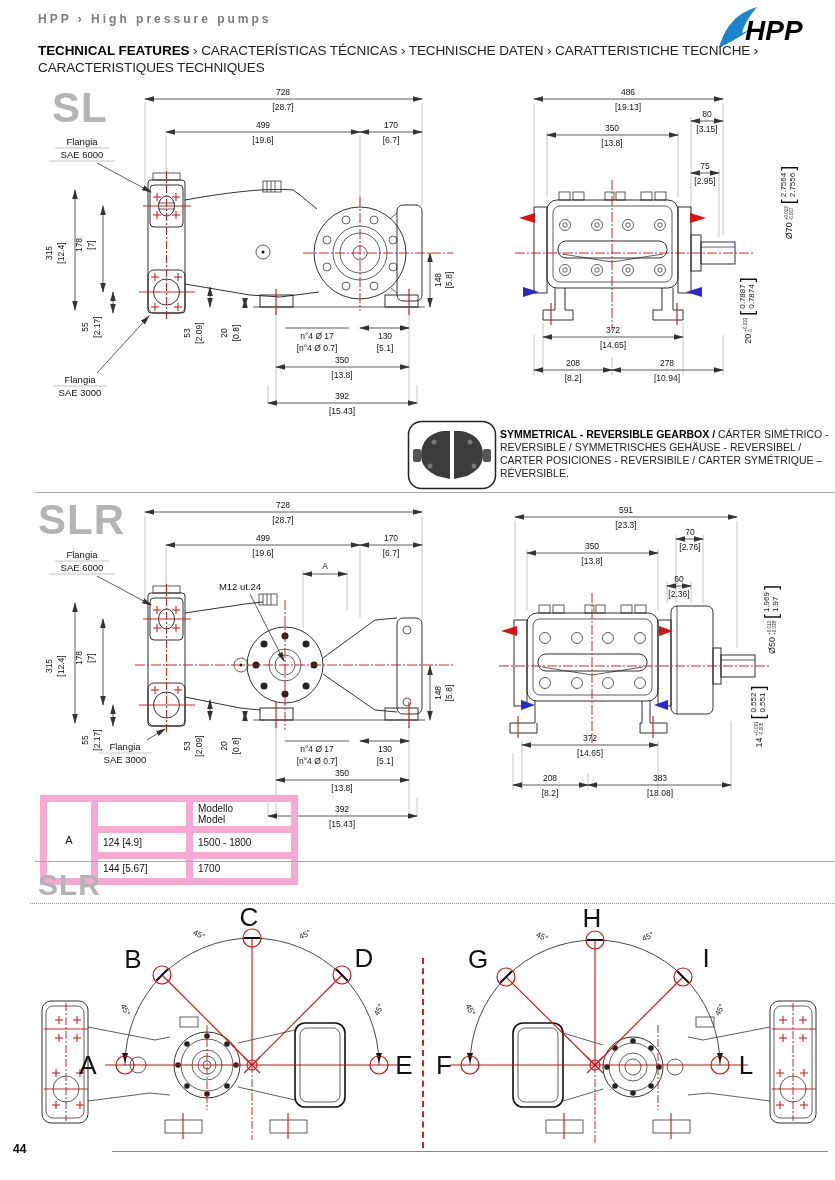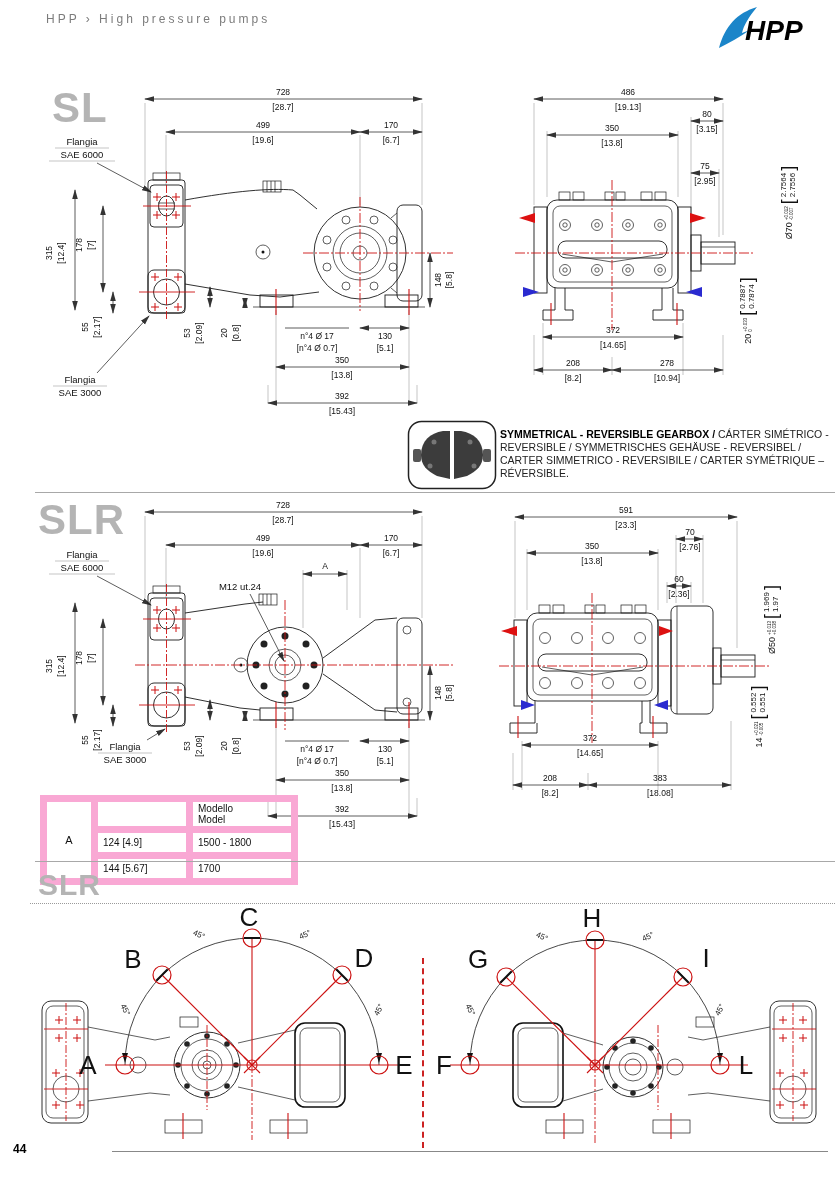--- a/index.html
+++ b/index.html
@@ -1,20 +1,20 @@
 <!DOCTYPE html>
 <html><head>
 <meta charset="utf-8">
 <style>
   html,body{margin:0;padding:0;background:#fff;}
   #page{position:relative;width:835px;height:1180px;background:#fff;overflow:hidden;
         font-family:"Liberation Sans",sans-serif;color:#111;}
   .abs{position:absolute;}
   
-  .crumb{left:46px;top:12px;font-size:12px;font-weight:normal;letter-spacing:3px;color:#7c7c7c;}
+  .crumb{left:38px;top:12px;font-size:12px;font-weight:bold;letter-spacing:3px;color:#7c7c7c;}
   .title{left:38px;top:42px;width:765px;font-size:13.5px;line-height:17px;color:#222;letter-spacing:-0.1px;}
   .title b{font-weight:bold;color:#000;}
   .biglabel{font-weight:bold;color:#b4b4b4;letter-spacing:1px;}
   
   .hr{position:absolute;border-top:1px solid #a8a8a8;height:0;}
   .hrdot{position:absolute;border-top:1px dotted #9a9a9a;height:0;}
   
   text{font-family:"Liberation Sans",sans-serif;}
   .dt{font-size:8.5px;fill:#111;text-anchor:middle;}
   .lbl{font-size:9.5px;fill:#111;text-anchor:middle;}
@@ -53,20 +53,23 @@
 </head>
 <body>
 
 <div id="page">
 
   <div class="abs crumb">HPP › High pressure pumps</div>
   <svg class="abs" style="left:715px;top:6px" width="110" height="44" viewBox="0 0 110 44">
     <path d="M4,42 C10,20 22,7 42,1 C33,12 29,19 27,27 L35,24 C25,31 14,37 4,42 Z" fill="#1b85c9"></path>
     <text x="30" y="34" font-size="28" font-weight="bold" font-style="italic" fill="#000">HPP</text>
   </svg>
+  <div class="abs title">
+    <b>TECHNICAL FEATURES</b><span> › CARACTERÍSTICAS TÉCNICAS › TECHNISCHE DATEN ›  CARATTERISTICHE TECNICHE › CARACTERISTIQUES TECHNIQUES</span>
+  </div>
 
   <div class="abs biglabel" style="left:52px;top:84px;font-size:42px;">SL</div>
 
   <svg class="abs" style="left:35px;top:85px" width="420" height="375" viewBox="0 0 420 375">
     <defs>
         <marker id="a1" markerWidth="10" markerHeight="8" refX="9" refY="4" orient="auto-start-reverse" markerUnits="userSpaceOnUse">
           <path d="M10,4 L0,1.2 L0,6.8 Z" fill="#333"></path>
         </marker>
       </defs>
 
@@ -368,21 +371,21 @@
     <path d="M14,35 C14,21 23,13 36,11 L43,11 L43,59 L30,56 C20,51 14,45 14,35 Z" fill="#3c3c3c"></path>
     <path d="M76,35 C76,21 67,13 54,11 L47,11 L47,59 L60,56 C70,51 76,45 76,35 Z" fill="#3c3c3c"></path>
     <rect x="6" y="29" width="8" height="13" rx="2" fill="#555"></rect>
     <rect x="76" y="29" width="8" height="13" rx="2" fill="#555"></rect>
     <circle cx="27" cy="22" r="2.5" fill="#777"></circle>
       <circle cx="63" cy="22" r="2.5" fill="#777"></circle>
     <circle cx="23" cy="46" r="2.5" fill="#777"></circle>
       <circle cx="67" cy="46" r="2.5" fill="#777"></circle>
   </svg>
   <div class="abs carter-text">
-    <b>SYMMETRICAL - REVERSIBLE GEARBOX /</b><span> CÁRTER SIMÉTRICO - REVERSIBLE / SYMMETRISCHES GEHÄUSE - REVERSIBEL / CARTER SIMMETRICO - REVERSIBILE / CARTER SYMÉTRIQUE – RÉVERSIBLE.</span>
+    <b>SYMMETRICAL - REVERSIBLE GEARBOX /</b><span> CÁRTER SIMÉTRICO - REVERSIBLE / SYMMETRISCHES GEHÄUSE - REVERSIBEL / CARTER POSICIONES - REVERSIBILE / CARTER SYMÉTRIQUE – RÉVERSIBLE.</span>
   </div>
 
   <div class="hr" style="left:35px;top:492px;width:800px"></div>
 
   <div class="abs biglabel" style="left:38px;top:496px;font-size:42px;">SLR</div>
 
   <svg class="abs" style="left:35px;top:498px" width="420" height="360" viewBox="0 0 420 360">
     <defs>
         <marker id="a3" markerWidth="10" markerHeight="8" refX="9" refY="4" orient="auto-start-reverse" markerUnits="userSpaceOnUse">
           <path d="M10,4 L0,1.2 L0,6.8 Z" fill="#333"></path>

